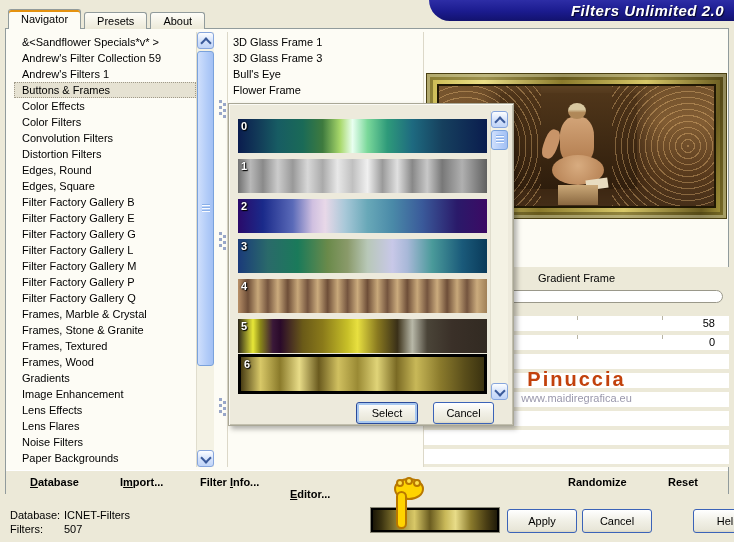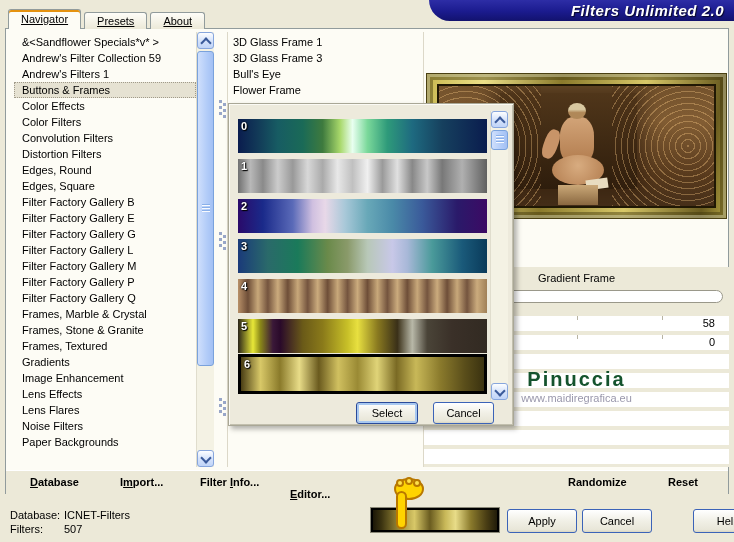--- a/index.html
+++ b/index.html
@@ -8,21 +8,21 @@
 
   
   .banner{position:absolute;left:429px;top:0;width:305px;height:21px;
     background:linear-gradient(180deg,#2d2da6 0%,#1b1b8e 55%,#12126e 100%);
     border-bottom-left-radius:21px;}
   .banner span{position:absolute;right:10px;top:1px;line-height:19px;color:#fff;
     font-weight:bold;font-style:italic;font-size:15px;letter-spacing:.5px;
     text-shadow:1px 1px 1px rgba(0,0,0,.7);white-space:nowrap;}
 
   
-  .tabs{position:absolute;left:8px;top:9px;display:flex;gap:3px;align-items:flex-end;z-index:3;text-decoration:underline;}
+  .tabs{position:absolute;left:8px;top:9px;display:flex;gap:3px;align-items:flex-end;z-index:3;}
   .tab{box-sizing:border-box;border:1px solid #919b9c;border-bottom:none;
     border-radius:3px 3px 0 0;padding:0 12px;height:17px;line-height:16px;
     background:linear-gradient(180deg,#fefdf8,#ece9d8);cursor:default;}
   .tab.active{height:20px;line-height:18px;background:#fdfcf5;
     box-shadow:inset 0 2px 0 #e5920f;}
 
   
   .tabpage{position:absolute;left:5px;top:28px;width:724px;height:466px;
     box-sizing:border-box;border:1px solid #919b9c;background:#fdfcf5;}
 
@@ -81,21 +81,21 @@
     text-align:center;line-height:23px;}
   .progress{position:absolute;left:429px;top:290px;width:294px;height:13px;box-sizing:border-box;
     background:#fff;border:1px solid #9a988a;border-radius:7px;}
   #param-rows{position:absolute;left:424px;top:303px;width:305px;height:164px;background:#ece9d8;
     padding-top:13px;box-sizing:border-box;overflow:hidden;}
   .param-row{position:relative;height:15px;margin-bottom:4px;background:#fff;}
   .param-row .param-value{position:absolute;right:14px;top:0;line-height:15px;}
   .param-row.ticks::before,.param-row.ticks::after{content:"";position:absolute;top:0;width:1px;height:4px;background:#b8b4a4;}
   .param-row.ticks::before{left:50%;} .param-row.ticks::after{left:78%;}
   .watermark{position:absolute;left:424px;top:368px;width:305px;text-align:center;z-index:2;pointer-events:none;}
-  .watermark .wm1{font-size:20px;font-weight:bold;letter-spacing:2px;color:#14532d;text-shadow:1px 1px 0 #fff;}
+  .watermark .wm1{font-size:20px;font-weight:bold;letter-spacing:2px;color:#c2410c;text-shadow:1px 1px 0 #fff;}
   .watermark .wm2{font-size:11px;color:#9a98ac;text-shadow:1px 1px 0 #fff;margin-top:1px;}
 
   
   .toolstrip{position:absolute;left:6px;top:470px;width:722px;height:23px;background:#ece9d8;border-top:1px solid #fff;}
   .tb-label{position:absolute;top:0;line-height:23px;font-weight:bold;white-space:nowrap;cursor:default;}
   .tb-label .u{text-decoration:underline;}
 
   
   .status-line{position:absolute;left:10px;white-space:nowrap;}
   .status-line .lbl{display:inline-block;width:54px;}
@@ -152,20 +152,21 @@
       <div class="nav-item">Filter Factory Gallery B</div>
       <div class="nav-item">Filter Factory Gallery E</div>
       <div class="nav-item">Filter Factory Gallery G</div>
       <div class="nav-item">Filter Factory Gallery L</div>
       <div class="nav-item">Filter Factory Gallery M</div>
       <div class="nav-item">Filter Factory Gallery P</div>
       <div class="nav-item">Filter Factory Gallery Q</div>
       <div class="nav-item">Frames, Marble &amp; Crystal</div>
       <div class="nav-item">Frames, Stone &amp; Granite</div>
       <div class="nav-item">Frames, Textured</div>
+      <div class="nav-item">Frames, Wood</div>
       <div class="nav-item">Gradients</div>
       <div class="nav-item">Image Enhancement</div>
       <div class="nav-item">Lens Effects</div>
       <div class="nav-item">Lens Flares</div>
       <div class="nav-item">Noise Filters</div>
       <div class="nav-item">Paper Backgrounds</div>
     </div>
 
   <div class="sb" style="left:196px;top:32px;height:435px;">
     <div class="sb-btn up" style="top:0;">

